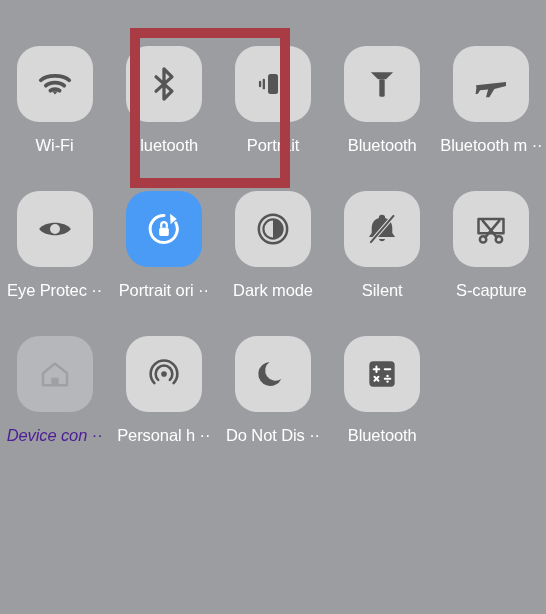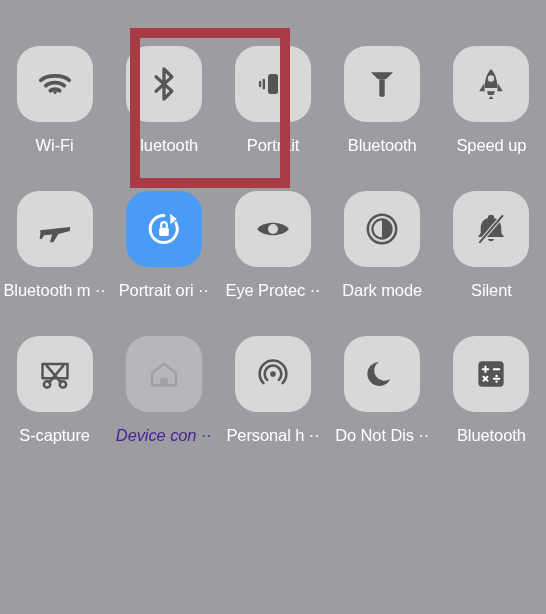--- a/index.html
+++ b/index.html
@@ -143,65 +143,50 @@
         <svg class="gly" width="38" height="38" viewBox="0 0 48 48">
           <g fill="#555555">
             <path d="M10 9 h28 l-9 9 h-10 z"></path>
             <rect x="20.6" y="18" width="6.8" height="22" rx="1.4"></rect>
           </g>
         </svg>
       </div>
       <div class="tile-label">Bluetooth</div>
     </div>
 
-    <div class="tile">
-      <div class="tile-icon">
-        <svg class="gly" width="38" height="38" viewBox="0 0 48 48">
-          <g fill="#555555">
-            <path d="M24 5 C30 11, 32 20, 32 29 h-16 C16 20, 18 11, 24 5 z"></path>
-            <path d="M15.5 23 L9 33 h7 z"></path>
-            <path d="M32.5 23 L39 33 h-7 z"></path>
-            <path d="M19 33 h10 l-1.5 5 h-7 z"></path>
-            <path d="M24 39 l3 4 h-6 z"></path>
-          </g>
-          <circle cx="24" cy="17" r="4" fill="#d8d8d9"></circle>
-        </svg>
-      </div>
-      <div class="tile-label">Speed up</div>
-    </div>
 
     <div class="tile">
       <div class="tile-icon">
         <svg class="gly" width="40" height="40" viewBox="0 0 48 48">
           <path d="M6 25.5 L42 21.5 L42 26.5 L28 30 L22 40 L18 40 L20.5 30.5 L11 31.5 L8 36 L5.5 36 L6.5 28.5 z" fill="#555555"></path>
         </svg>
       </div>
       <div class="tile-label">Bluetooth m ··</div>
+    </div>
+
+    <div class="tile">
+      <div class="tile-icon">
+        <svg class="gly" width="40" height="40" viewBox="0 0 48 48">
+          <path d="M5 24 C12 14, 36 14, 43 24 C36 34, 12 34, 5 24 z" fill="#555555"></path>
+          <circle cx="24" cy="24" r="6" fill="#d8d8d9"></circle>
+        </svg>
+      </div>
+      <div class="tile-label">Eye Protec ··</div>
     </div>
 
     <div class="tile active">
       <div class="tile-icon">
         <svg class="gly" width="42" height="42" viewBox="0 0 48 48">
           <path d="M37.5 17 A15.5 15.5 0 1 1 24 8.5" fill="none" stroke="#ffffff" stroke-width="3.4" stroke-linecap="round"></path>
           <path d="M31 6.5 L38.5 12.5 L31.5 18.5 z" fill="#ffffff"></path>
           <rect x="18.5" y="22.5" width="11" height="9.5" rx="2" fill="#ffffff"></rect>
           <path d="M20.8 22.5 v-3.2 a3.2 3.2 0 0 1 6.4 0 v3.2" fill="none" stroke="#ffffff" stroke-width="2.6"></path>
         </svg>
       </div>
       <div class="tile-label">Portrait ori ··</div>
-    </div>
-
-    <div class="tile">
-      <div class="tile-icon">
-        <svg class="gly" width="40" height="40" viewBox="0 0 48 48">
-          <path d="M5 24 C12 14, 36 14, 43 24 C36 34, 12 34, 5 24 z" fill="#555555"></path>
-          <circle cx="24" cy="24" r="6" fill="#d8d8d9"></circle>
-        </svg>
-      </div>
-      <div class="tile-label">Eye Protec ··</div>
     </div>
 
     <div class="tile">
       <div class="tile-icon">
         <svg class="gly" width="40" height="40" viewBox="0 0 48 48">
           <circle cx="24" cy="24" r="17" fill="none" stroke="#555555" stroke-width="3"></circle>
           <circle cx="24" cy="24" r="11.5" fill="none" stroke="#555555" stroke-width="2.6"></circle>
           <path d="M24 12.5 A11.5 11.5 0 0 1 24 35.5 z" fill="#555555"></path>
         </svg>
       </div>

